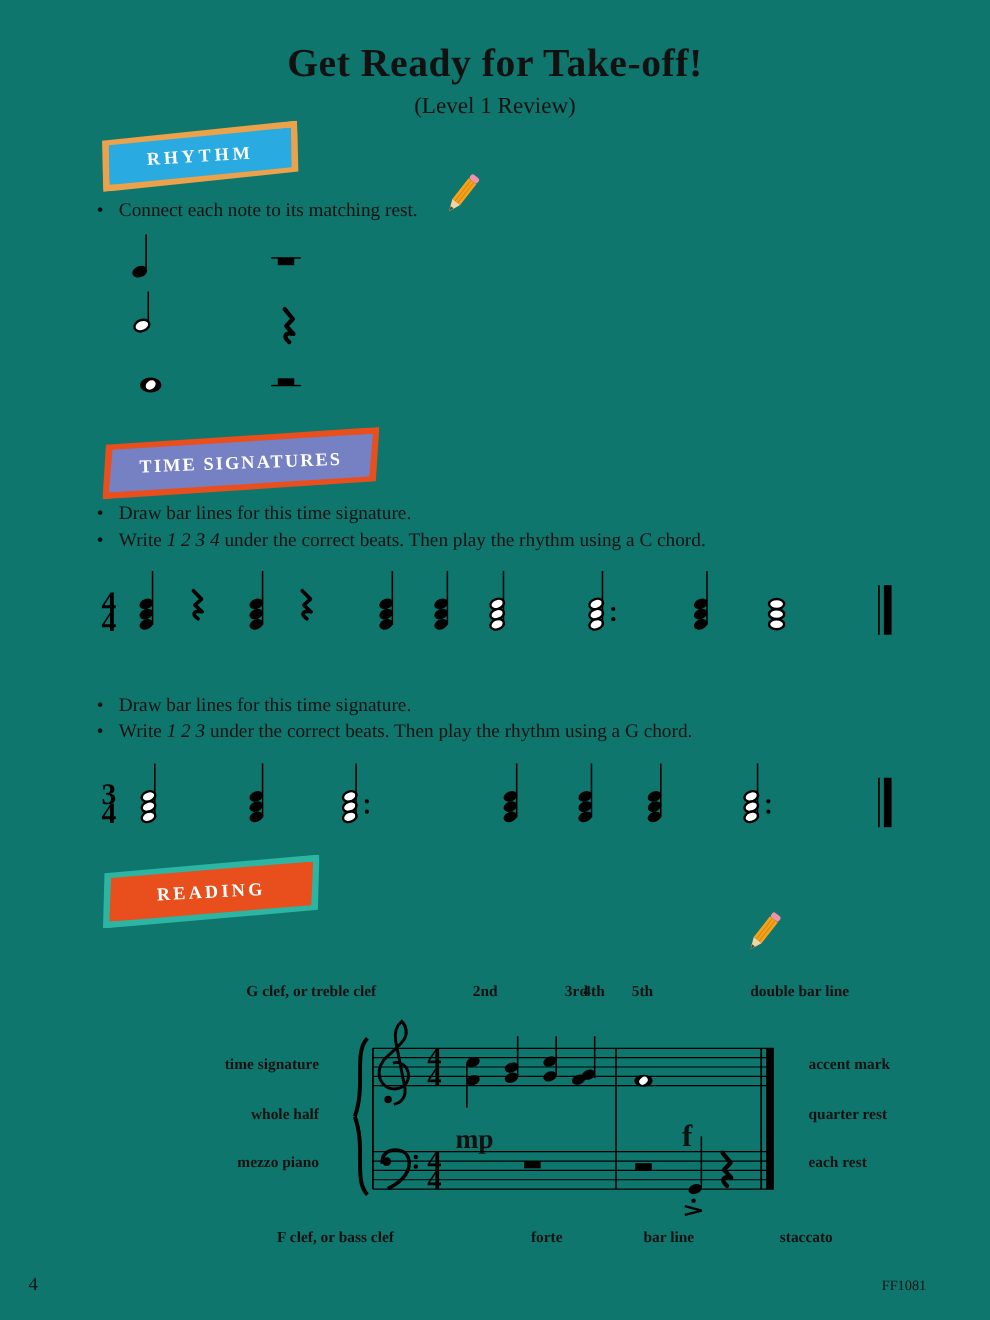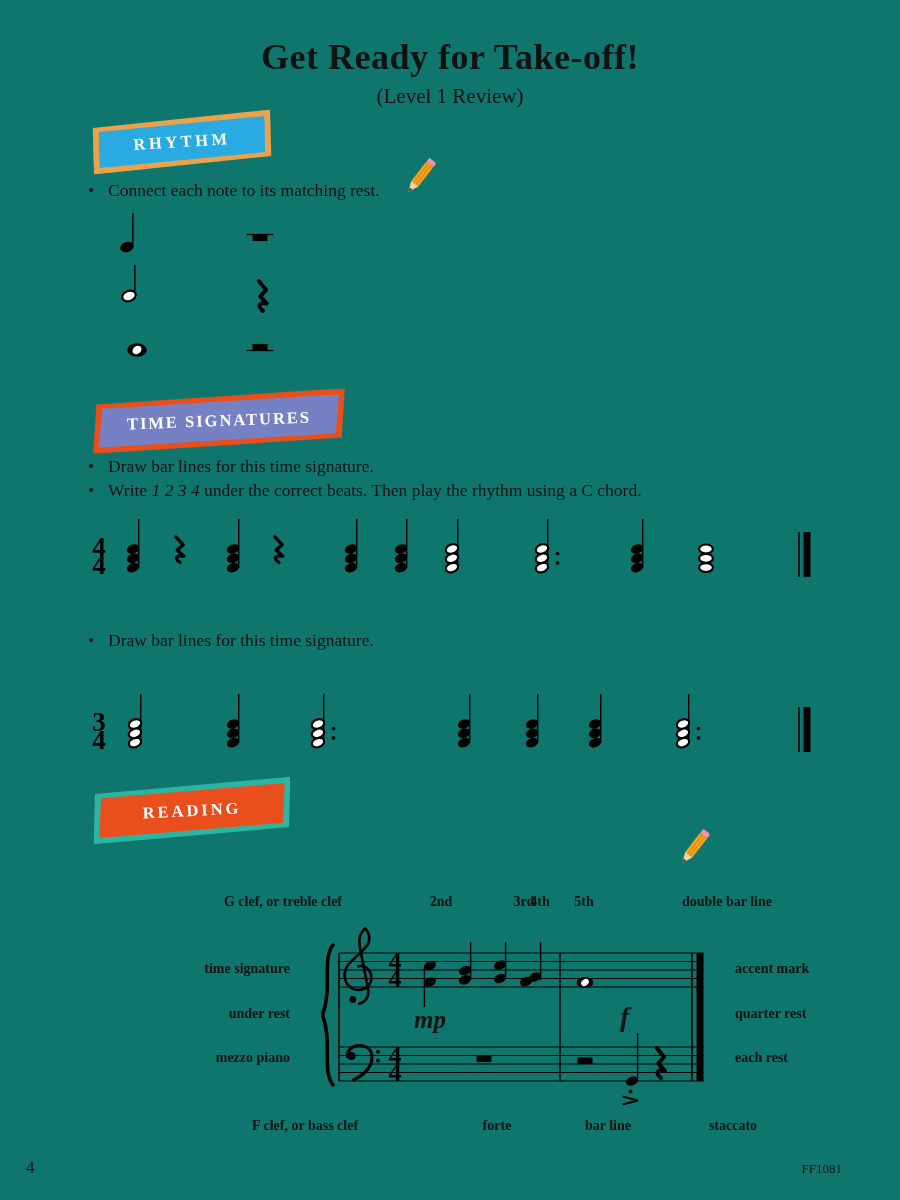--- a/index.html
+++ b/index.html
@@ -14,21 +14,21 @@
   .bullet-line .dot{display:inline-block;width:20px;}
   .banner{position:absolute;}
   .banner .bo{position:absolute;inset:0;}
   .banner .bi{position:absolute;inset:6px;display:flex;align-items:center;justify-content:center;}
   .banner .bt{color:#fff;font-weight:bold;font-size:16.5px;}
   .clip-a{clip-path:polygon(1% 14%, 100% 0%, 99% 86%, 0% 100%);}
   .clip-b{clip-path:polygon(2% 12%, 100% 0%, 98% 88%, 0% 100%);}
   .lbl{position:absolute;font-weight:bold;font-size:14px;white-space:nowrap;}
   .lbl-c{transform:translateX(-50%);}
   .lbl-r{text-align:right;}
-  .dyn{position:absolute;font-style:italic;font-weight:bold;white-space:nowrap;}
+  .dyn{position:absolute;font-weight:bold;white-space:nowrap;margin-top:17px;}
   .footer{position:absolute;font-size:17px;}
   svg text{font-family:"Liberation Serif", serif;}
 </style>
 </head>
 <body>
 
 <div class="page">
 
   <div class="abs title" style="top:36px;">Get Ready for Take-off!</div>
   <div class="abs subtitle" style="top:84px;">(Level 1 Review)</div>
@@ -65,20 +65,23 @@
   <div class="abs bullet-line" style="left:88px;top:456px;">
     <span class="dot">•</span><span>Draw bar lines for this time signature.</span>
   </div>
   <div class="abs bullet-line" style="left:88px;top:480px;">
     <span class="dot">•</span><span><span>Write </span><i>1 2 3 4</i><span> under the correct beats. Then play the rhythm using a C chord.</span></span>
   </div>
 
   <div class="abs bullet-line" style="left:88px;top:630px;">
     <span class="dot">•</span><span>Draw bar lines for this time signature.</span>
   </div>
+  <div class="abs bullet-line" style="left:88px;top:654px;">
+    <span class="dot">•</span><span><span>Write </span><i>1 2 3</i><span> under the correct beats. Then play the rhythm using a G chord.</span></span>
+  </div>
 
   <div class="banner" style="left:92px;top:782px;width:200px;height:57px;transform:rotate(-3deg);">
     <div class="bo clip-b" style="background: rgb(44, 181, 163);"></div>
     <div class="bi clip-b" style="background: rgb(233, 79, 29);">
       <span class="bt" style="letter-spacing:3px;">READING</span>
     </div>
   </div>
 
 
   <svg class="abs" style="left:672px;top:824px;" width="44" height="48" viewBox="0 0 44 48">
@@ -93,21 +96,21 @@
   </svg>
 
   <div class="lbl lbl-c" style="left:283px;top:894px;">G clef, or treble clef</div>
   <div class="lbl lbl-c" style="left:441px;top:894px;">2nd</div>
   <div class="lbl lbl-c" style="left:492px;top:894px;margin-left:32px;">3rd</div>
   <div class="lbl lbl-c" style="left:540px;top:894px;">4th</div>
   <div class="lbl lbl-c" style="left:584px;top:894px;">5th</div>
   <div class="lbl lbl-c" style="left:727px;top:894px;">double bar line</div>
 
   <div class="lbl lbl-r" style="left:110px;top:961px;width:180px;">time signature</div>
-  <div class="lbl lbl-r" style="left:110px;top:1006px;width:180px;">under rest</div>
+  <div class="lbl lbl-r" style="left:110px;top:1006px;width:180px;">whole half</div>
   <div class="lbl lbl-r" style="left:110px;top:1050px;width:180px;">mezzo piano</div>
 
   <div class="lbl" style="left:735px;top:961px;">accent mark</div>
   <div class="lbl" style="left:735px;top:1006px;">quarter rest</div>
   <div class="lbl" style="left:735px;top:1050px;">each rest</div>
 
   <div class="lbl lbl-c" style="left:305px;top:1118px;">F clef, or bass clef</div>
   <div class="lbl lbl-c" style="left:497px;top:1118px;">forte</div>
   <div class="lbl lbl-c" style="left:608px;top:1118px;">bar line</div>
   <div class="lbl lbl-c" style="left:733px;top:1118px;">staccato</div>

